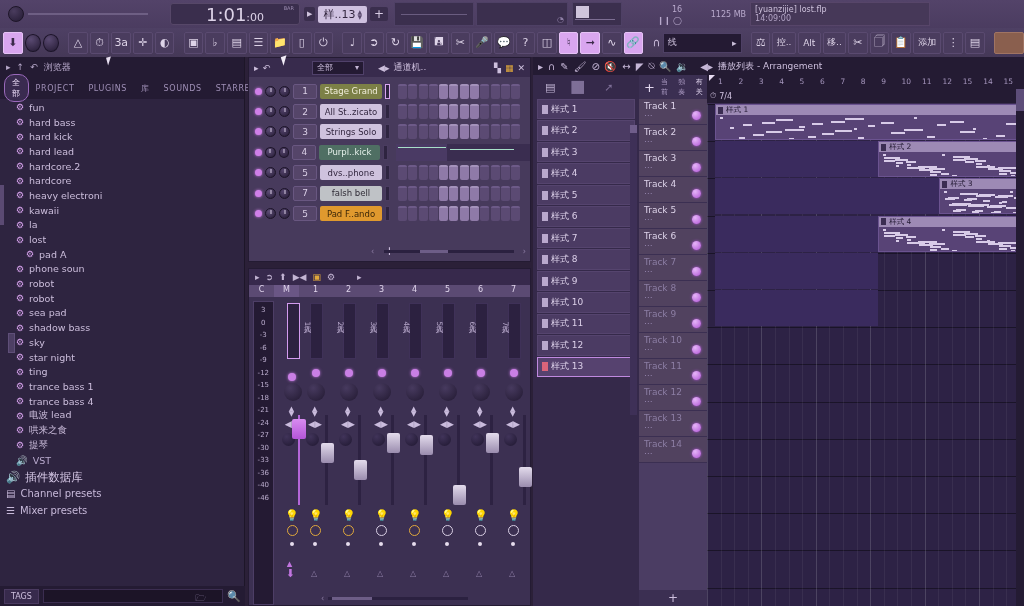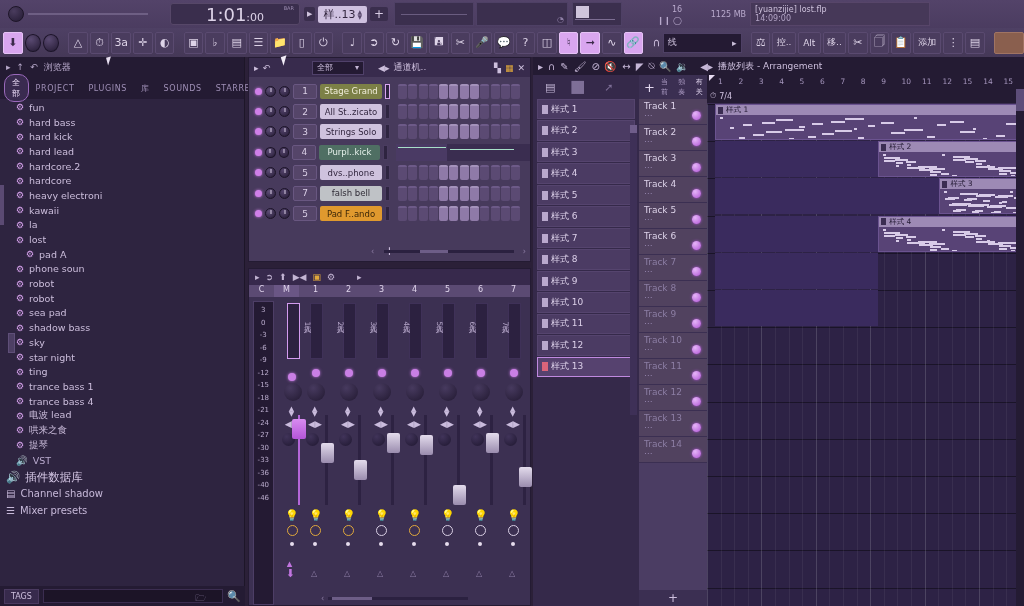--- a/index.html
+++ b/index.html
@@ -493,21 +493,21 @@
         <div class="br-sec" style="padding-left: 16px; color: rgb(185, 170, 205); font-size: 9.5px;">
           <span>🔊</span>
           <span>VST</span>
         </div>
         <div class="br-sec" style="padding-left: 6px; color: rgb(214, 200, 230); font-size: 11.5px;">
           <span>🔊</span>
           <span>插件数据库</span>
         </div>
         <div class="br-sec" style="padding-left: 6px; color: rgb(198, 184, 216); font-size: 10px;">
           <span>▤</span>
-          <span>Channel shadow</span>
+          <span>Channel presets</span>
         </div>
         <div class="br-sec" style="padding-left: 6px; color: rgb(198, 184, 216); font-size: 10px;">
           <span>☰</span>
           <span>Mixer presets</span>
         </div>
       </div>
     <div class="tagsbar">
       <div class="tagsbtn">TAGS</div>
       <div class="tagsfield">
         <span class="fi">🗁</span>

